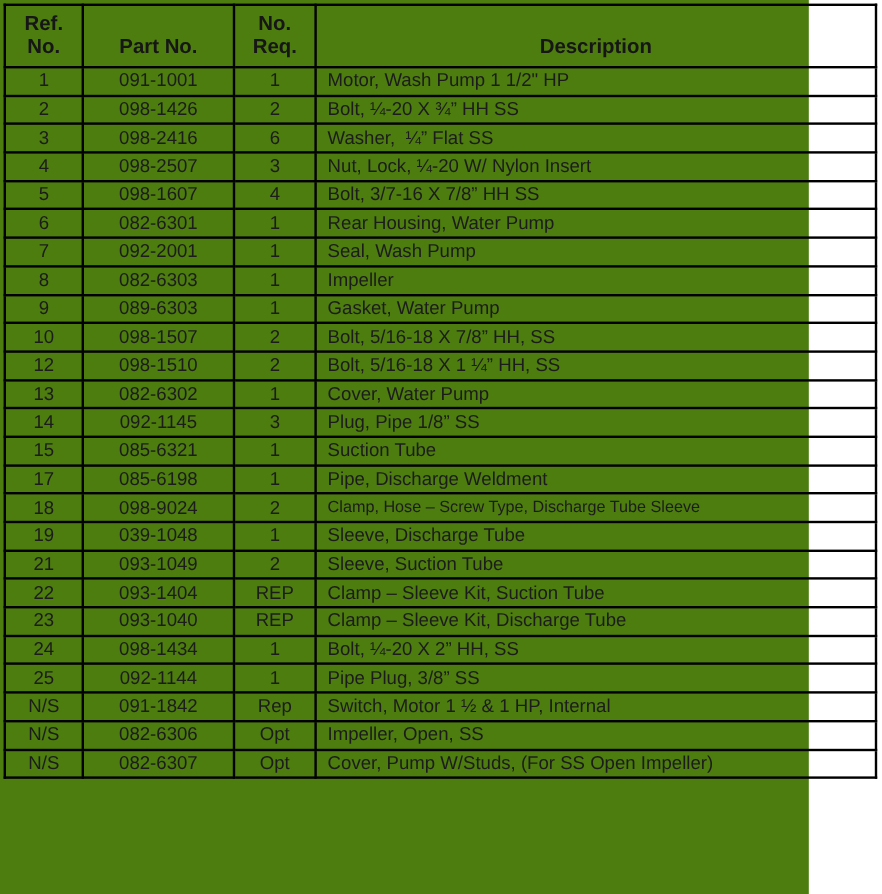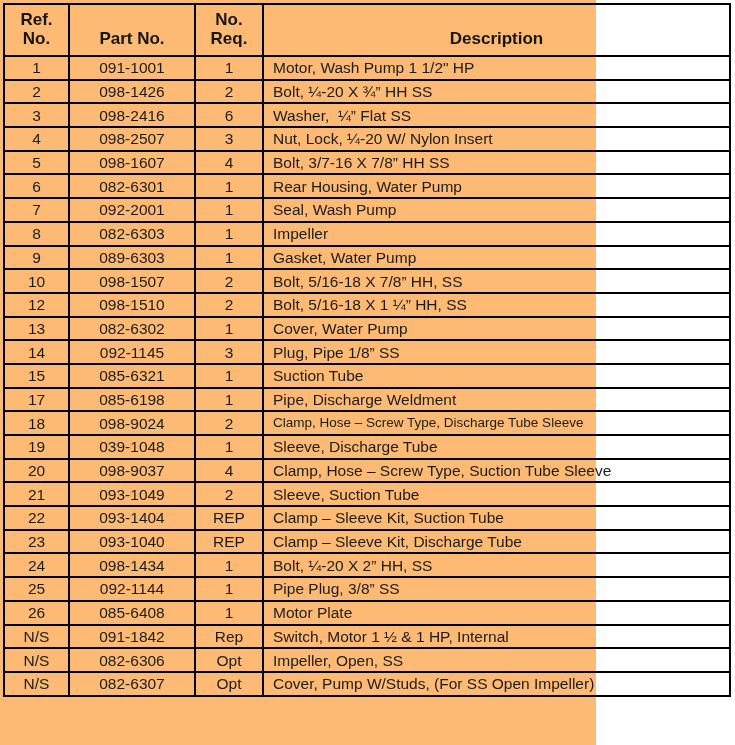--- a/index.html
+++ b/index.html
@@ -6,23 +6,23 @@
     margin: 0;
     padding: 0;
     background: #ffffff;
     width: 735px;
     height: 745px;
     overflow: hidden;
     font-family: "Liberation Sans", sans-serif;
   }
   .page {
     position: relative;
-    width: 596px;
+    width: 674px;
     height: 745px;
-    background: #fdba74;
+    background: #4d7c0f;
   }
   table.parts {
     position: absolute;
     left: 3px;
     top: 3px;
     width: 728px;
     border-collapse: collapse;
     table-layout: fixed;
     color: #1c1c1c;
   }
@@ -182,26 +182,20 @@
     <td class="req">2</td>
     <td class="desc">Clamp, Hose – Screw Type, Discharge Tube Sleeve</td>
   </tr>
         <tr>
     <td class="ref">19</td>
     <td class="part">039-1048</td>
     <td class="req">1</td>
     <td class="desc">Sleeve, Discharge Tube</td>
   </tr>
         <tr>
-    <td class="ref">20</td>
-    <td class="part">098-9037</td>
-    <td class="req">4</td>
-    <td class="desc">Clamp, Hose – Screw Type, Suction Tube Sleeve</td>
-  </tr>
-        <tr>
     <td class="ref">21</td>
     <td class="part">093-1049</td>
     <td class="req">2</td>
     <td class="desc">Sleeve, Suction Tube</td>
   </tr>
         <tr>
     <td class="ref">22</td>
     <td class="part">093-1404</td>
     <td class="req">REP</td>
     <td class="desc">Clamp – Sleeve Kit, Suction Tube</td>
@@ -216,26 +210,20 @@
     <td class="ref">24</td>
     <td class="part">098-1434</td>
     <td class="req">1</td>
     <td class="desc">Bolt, ¼-20 X 2” HH, SS</td>
   </tr>
         <tr>
     <td class="ref">25</td>
     <td class="part">092-1144</td>
     <td class="req">1</td>
     <td class="desc">Pipe Plug, 3/8” SS</td>
-  </tr>
-        <tr>
-    <td class="ref">26</td>
-    <td class="part">085-6408</td>
-    <td class="req">1</td>
-    <td class="desc">Motor Plate</td>
   </tr>
         <tr>
     <td class="ref">N/S</td>
     <td class="part">091-1842</td>
     <td class="req">Rep</td>
     <td class="desc">Switch, Motor 1 ½ &amp; 1 HP, Internal</td>
   </tr>
         <tr>
     <td class="ref">N/S</td>
     <td class="part">082-6306</td>

